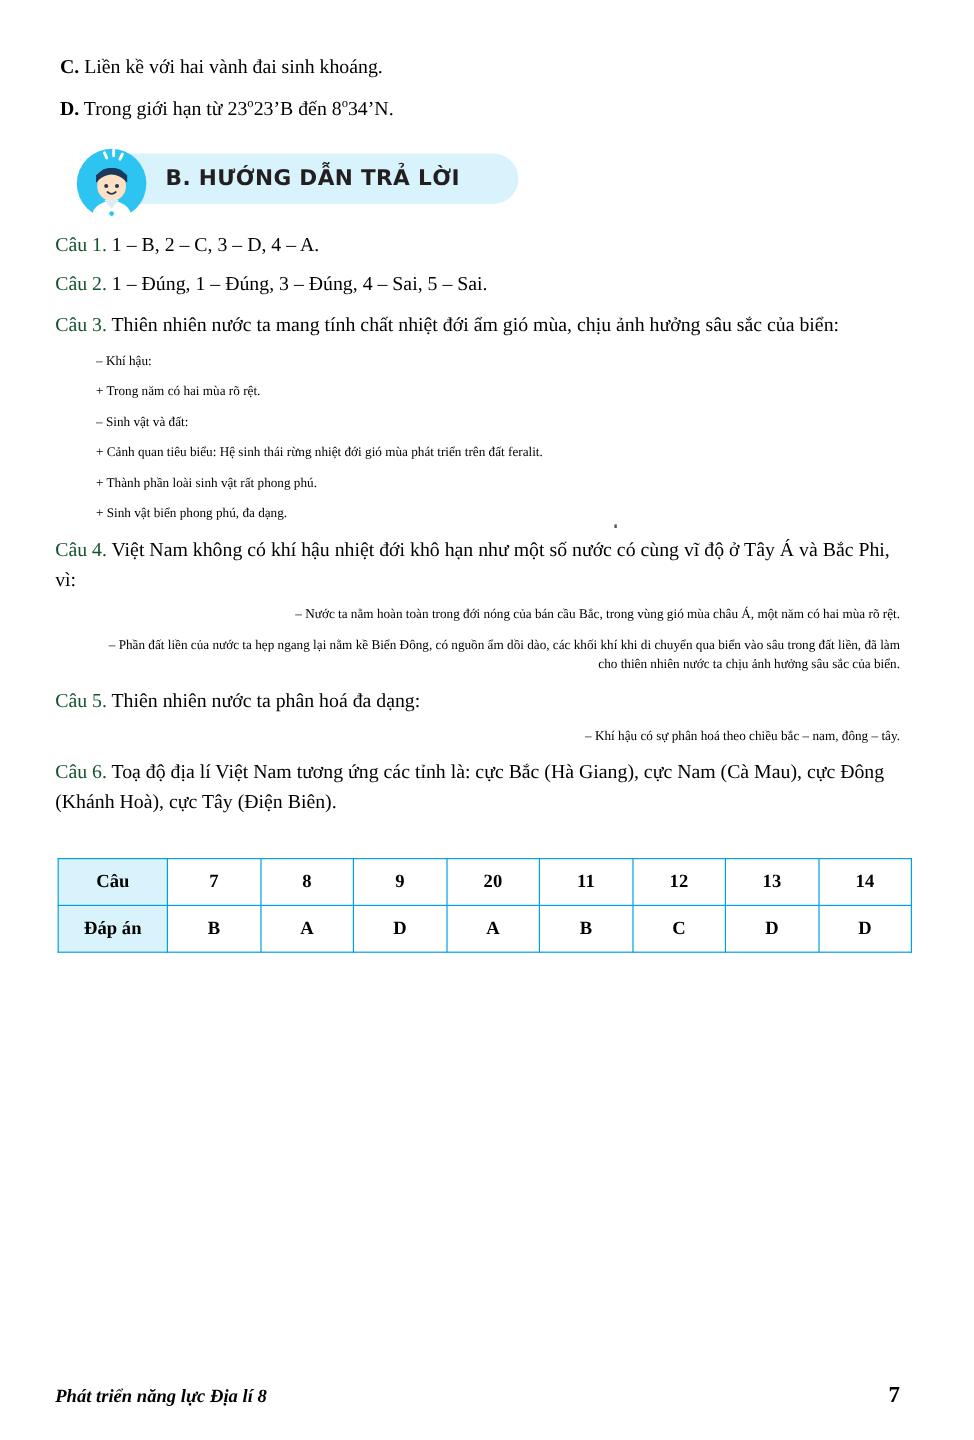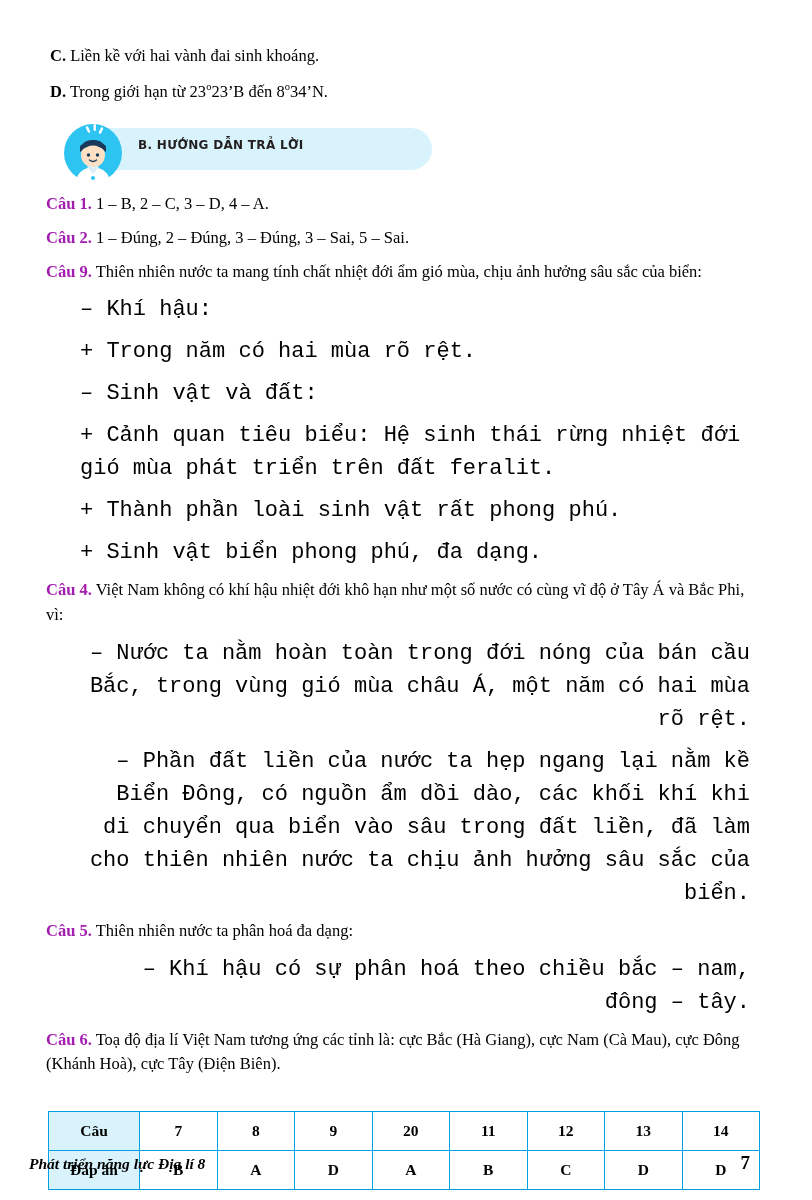--- a/index.html
+++ b/index.html
@@ -53,49 +53,48 @@
     width: 350px;
     background: #d8f3fb;
     border-radius: 21px;
   }
   .banner-text {
     position: absolute;
     left: 92px;
     top: 16px;
     font-family: "DejaVu Sans", sans-serif;
     font-weight: bold;
-    font-size: 12px;
+    font-size: 18px;
     letter-spacing: 0.3px;
     color: #231f20;
   }
   .mascot {
     position: absolute;
     left: 14px;
     top: 0px;
     width: 66px;
     height: 62px;
   }
 
   
   .cau {
     font-size: 16.5px;
     line-height: 1.5;
     margin: 0 0 9px 0;
     text-align: left;
   }
   .cau .key {
-    color: #a21caf;
-    font-weight: bold;
+    color: #14532d;
+    font-weight: normal;
   }
   .sub {
-    font-size: 22px;
+    font-size: 11px;
     line-height: 1.5;
     margin: 0 0 9px 0;
     padding-left: 34px;
-    font-family: Liberation Mono, monospace;
   }
   .hang {
     padding-left: 34px;
     text-align: right;
   }
 
   
   table.answers {
     border-collapse: collapse;
     width: 712px;
@@ -113,21 +112,21 @@
   }
   table.answers td.hd {
     background: #d8f3fb;
     width: 88px;
     font-size: 15.5px;
   }
 
   
   .footer {
     position: absolute;
-    left: 29px;
+    left: 46px;
     right: 46px;
     bottom: 26px;
     display: flex;
     justify-content: space-between;
     align-items: baseline;
   }
   .footer-text {
     font-style: italic;
     font-weight: bold;
     font-size: 15.5px;
@@ -181,25 +180,25 @@
     <div class="banner-text">B. HƯỚNG DẪN TRẢ LỜI</div>
   </div>
 
   <p class="cau">
     <span class="key">Câu 1.</span>
     <span>1 – B, 2 – C, 3 – D, 4 – A.</span>
   </p>
 
   <p class="cau">
     <span class="key">Câu 2.</span>
-    <span>1 – Đúng, 2 – Đúng, 3 – Đúng, 3 – Sai, 5 – Sai.</span>
-  </p>
-
-  <p class="cau">
-    <span class="key">Câu 9.</span>
+    <span>1 – Đúng, 1 – Đúng, 3 – Đúng, 4 – Sai, 5 – Sai.</span>
+  </p>
+
+  <p class="cau">
+    <span class="key">Câu 3.</span>
     <span>Thiên nhiên nước ta mang tính chất nhiệt đới ẩm gió mùa, chịu ảnh hưởng sâu sắc của biển:</span>
   </p>
   <p class="sub">– Khí hậu:</p>
   <p class="sub">+ Trong năm có hai mùa rõ rệt.</p>
   <p class="sub">– Sinh vật và đất:</p>
   <p class="sub">+ Cảnh quan tiêu biểu: Hệ sinh thái rừng nhiệt đới gió mùa phát triển trên đất feralit.</p>
   <p class="sub">+ Thành phần loài sinh vật rất phong phú.</p>
   <p class="sub">+ Sinh vật biển phong phú, đa dạng.</p>
 
   <p class="cau">

